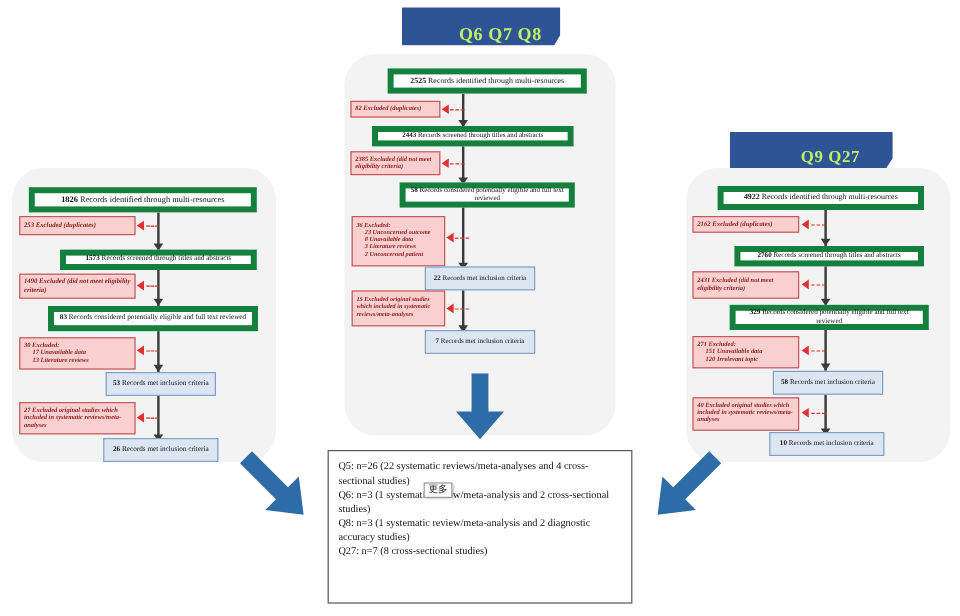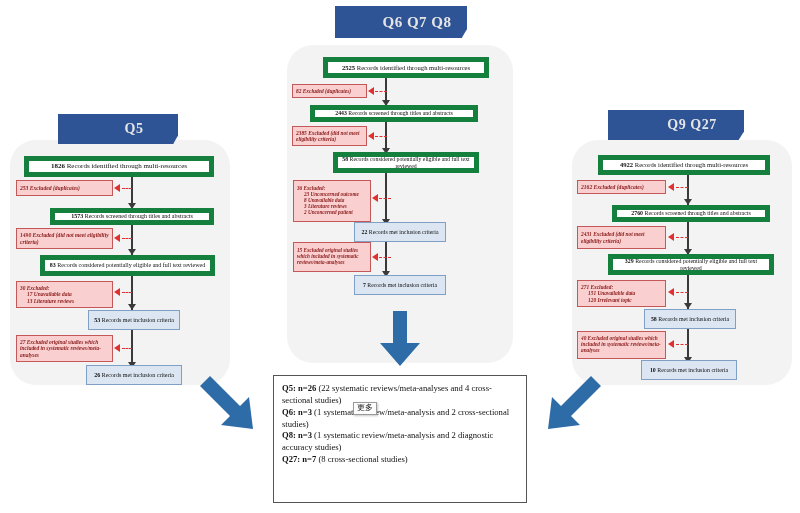--- a/index.html
+++ b/index.html
@@ -13,24 +13,24 @@
   #canvas {
     position: relative;
     width: 800px; height: 513px;
     background: #ffffff;
   }
 
   
   .banner {
     position: absolute;
     background: #2e5496;
-    color: #e5e5e5;
+    color: #bef264;
     font-weight: bold;
     display: flex;
-    align-items: center;
+    align-items: flex-end;
     justify-content: center;
     letter-spacing: 0.5px;
     clip-path: polygon(0 0, 100% 0, 100% 72%, 96% 100%, 0 100%);
     box-shadow: 1px 1px 2px rgba(0,0,0,0.25);
     padding-left: 32px;
   }
 
   
   .panel {
     position: absolute;
@@ -110,21 +110,21 @@
     left: 273px; top: 375px;
     width: 254px; height: 128px;
     background: #ffffff;
     border: 1px solid #555555;
     padding: 7px 8px 4px 8px;
     font-size: 8.6px;
     line-height: 1.38;
     color: #111111;
   }
   #summary-box .srow { margin: 0; white-space: normal; }
-  #summary-box .skey { font-weight: bold; }
+  #summary-box .skey { font-weight: normal; }
 
   
   #more-tooltip {
     position: absolute;
     left: 312px; top: 402px;
     background: #fdfdfd;
     border: 1px solid #9a9a9a;
     box-shadow: 1px 1px 2px rgba(0,0,0,0.22);
     font-family: "DejaVu Sans", sans-serif;
     font-size: 8px;
@@ -136,23 +136,20 @@
 </style>
 </head>
 <body>
 
 <div id="canvas">
 
   <div class="panel" style="left:10px; top:140px; width:220px; height:245px;"></div>
   <div class="panel" style="left:287px; top:45px; width:226px; height:318px;"></div>
   <div class="panel" style="left:572px; top:140px; width:220px; height:245px;"></div>
 
-  <div class="banner" style="left:58px; top:114px; width:120px; height:30px; font-size:14px;">
-    <span>Q5</span>
-  </div>
   <div class="banner" style="left:335px; top:6px; width:132px; height:32px; font-size:15px;">
     <span>Q6 Q7 Q8</span>
   </div>
   <div class="banner" style="left:608px; top:110px; width:136px; height:30px; font-size:14px;">
     <span>Q9 Q27</span>
   </div>
 
   <div class="vline" style="left:131px; top:177px; width:2px; height:193px;"></div>
 
   <div class="fbox white" style="left:24px; top:156px; width:190px; height:21px; font-size:7px;">

